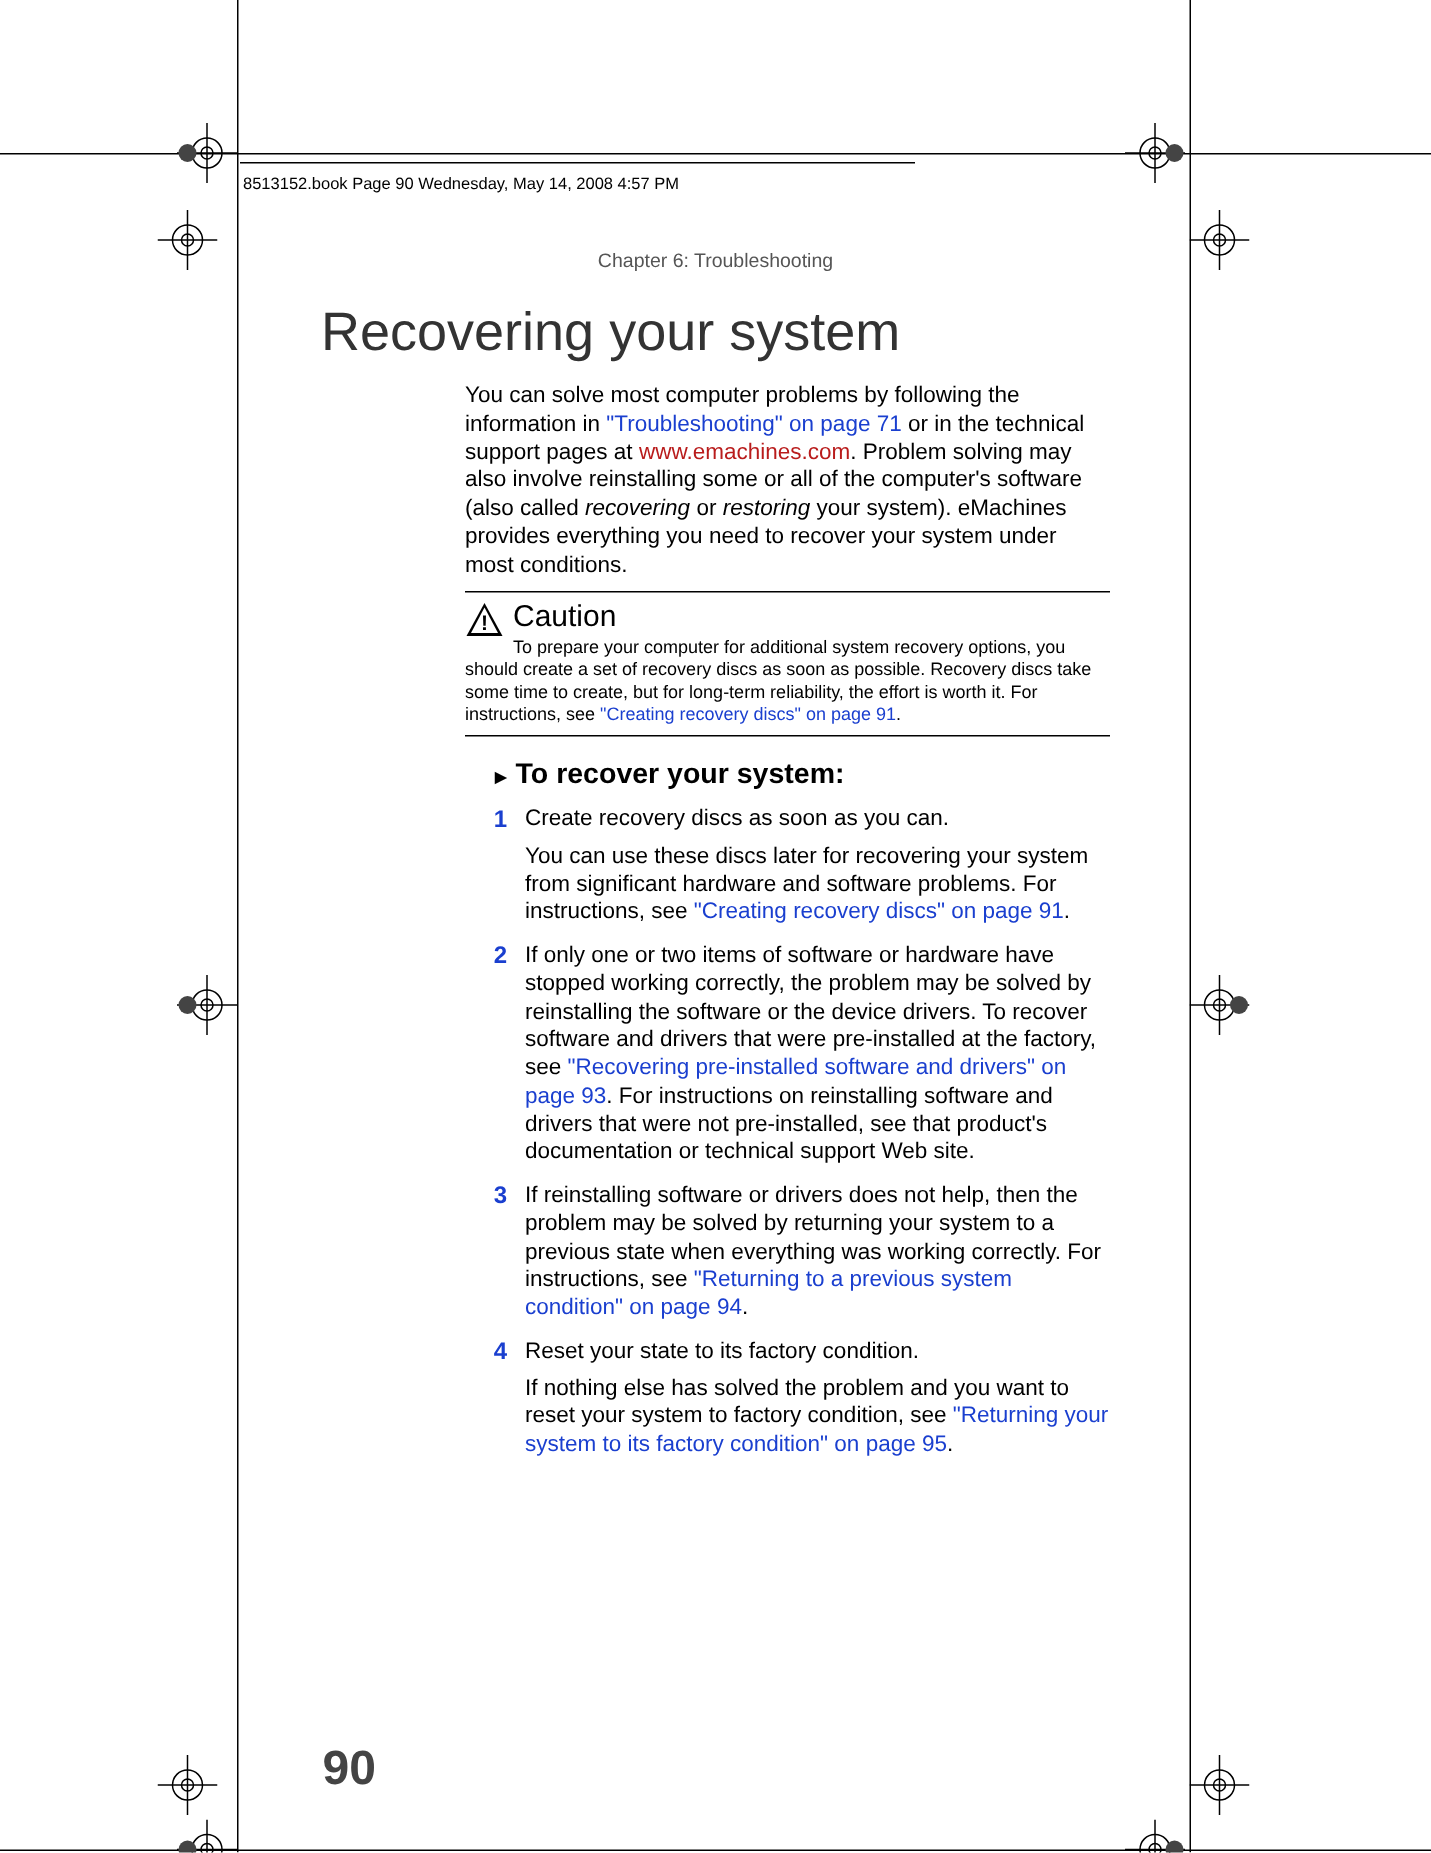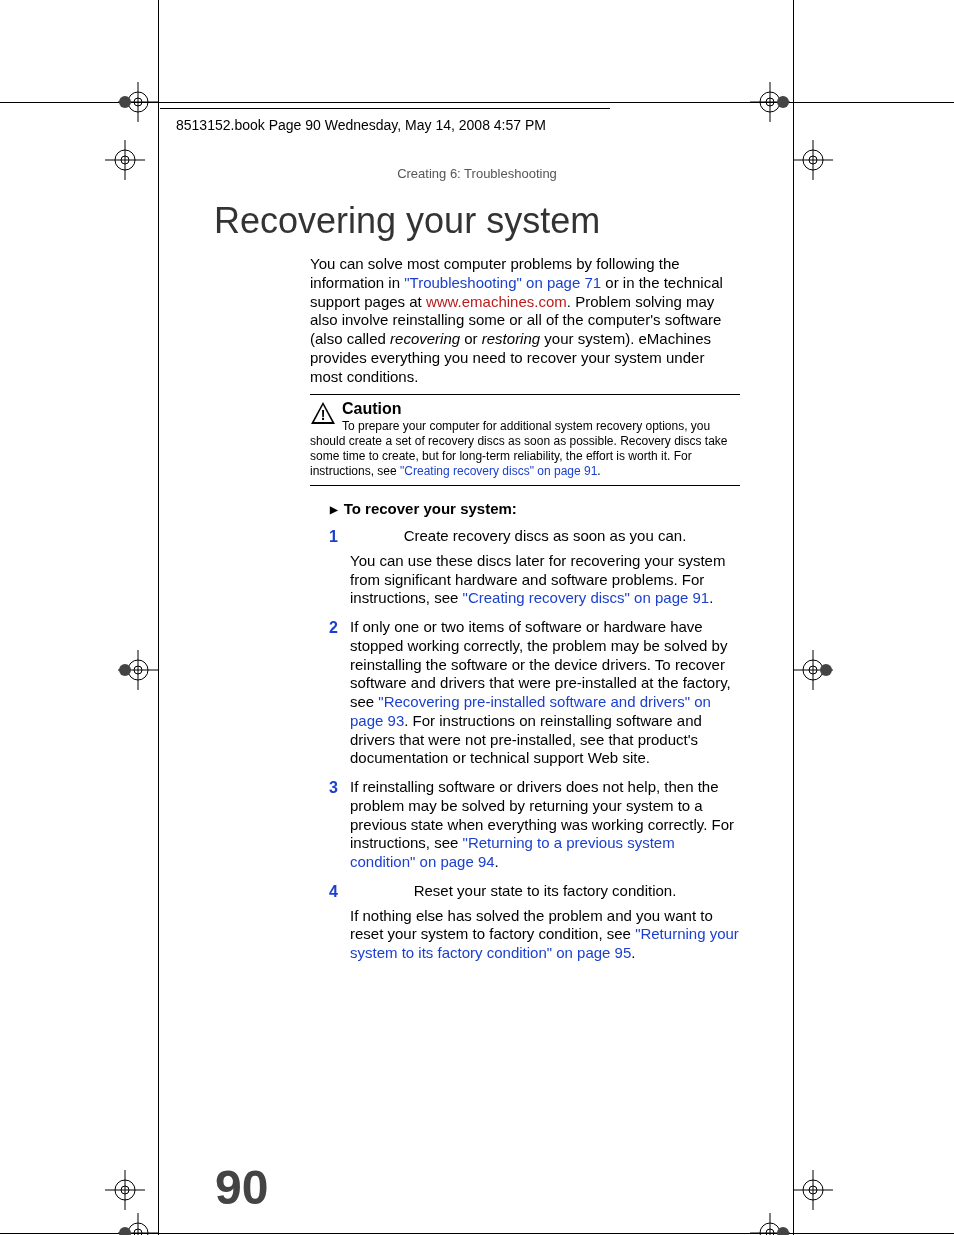--- a/index.html
+++ b/index.html
@@ -28,22 +28,22 @@
   }
   .reg-mark {
     position: absolute;
     width: 40px;
     height: 40px;
   }
   .reg-mark svg { display: block; }
   .bookline {
     position: absolute;
     top: 111px;
-    left: 176px;
-    font-size: 14px;
+    left: 162px;
+    font-size: 11px;
     color: #000;
     padding-top: 6px;
   }
   .bookline-rule {
     position: absolute;
     top: 108px;
     left: 160px;
     width: 450px;
     border-top: 1px solid #000;
   }
@@ -79,32 +79,32 @@
   .ital { font-style: italic; }
   .caution-box {
     border-top: 1px solid #000;
     border-bottom: 1px solid #000;
     padding: 4px 0 6px 0;
     margin: 8px 0 14px 0;
     font-size: 12px;
     line-height: 1.25;
   }
   .caution-head {
-    font-weight: bold;
-    font-size: 16px;
+    font-weight: normal;
+    font-size: 20px;
   }
   .caution-icon {
     float: left;
     width: 26px;
     height: 24px;
     margin: 2px 6px 0 0;
   }
   .step-head {
     font-weight: bold;
-    font-size: 15px;
+    font-size: 19px;
     margin: 8px 0 8px 0;
     padding-left: 20px;
   }
   .step-head::before {
     content: "▶";
     font-size: 10px;
     margin-right: 6px;
     vertical-align: 1px;
   }
   .step {
@@ -118,27 +118,27 @@
     padding-right: 12px;
     color: #1a3fcf;
     font-weight: bold;
     font-size: 16px;
   }
   .step-body {
     flex: 1;
     font-size: 15px;
     line-height: 1.25;
   }
-  .step-body .lead { margin-bottom: 6px; text-align: center; }
+  .step-body .lead { margin-bottom: 6px; }
   .step-body .detail { }
   .page-num {
     position: absolute;
     left: 215px;
     top: 1160px;
-    font-size: 48px;
+    font-size: 32px;
     font-weight: bold;
     color: #444;
   }
 </style>
 </head>
 <body>
 
 <div class="page">
 
   <div class="crop-line-h" style="top:102px;left:0;width:954px;"></div>
@@ -229,21 +229,21 @@
         <circle cx="20" cy="20" r="4" fill="none" stroke="#000" stroke-width="1"></circle>
         <line x1="0" y1="20" x2="40" y2="20" stroke="#000"></line>
         <line x1="20" y1="0" x2="20" y2="40" stroke="#000"></line>
         <circle cx="33" cy="20" r="6" fill="#444"></circle>
       </svg>
   </div>
 
   <div class="bookline-rule"></div>
   <div class="bookline">8513152.book  Page 90  Wednesday, May 14, 2008  4:57 PM</div>
 
-  <div class="chapter-header">Creating 6: Troubleshooting</div>
+  <div class="chapter-header">Chapter 6: Troubleshooting</div>
 
   <div class="title">Recovering your system</div>
 
   <div class="content">
     <p>
       <span>You can solve most computer problems by following the information in </span><span class="link">"Troubleshooting" on page 71</span><span> or in the technical support pages at </span><span class="link-u">www.emachines.com</span><span>. Problem solving may also involve reinstalling some or all of the computer's software (also called </span><span class="ital">recovering</span><span> or </span><span class="ital">restoring</span><span> your system). eMachines provides everything you need to recover your system under most conditions.</span>
     </p>
 
     <div class="caution-box">
       <div class="caution-icon">

